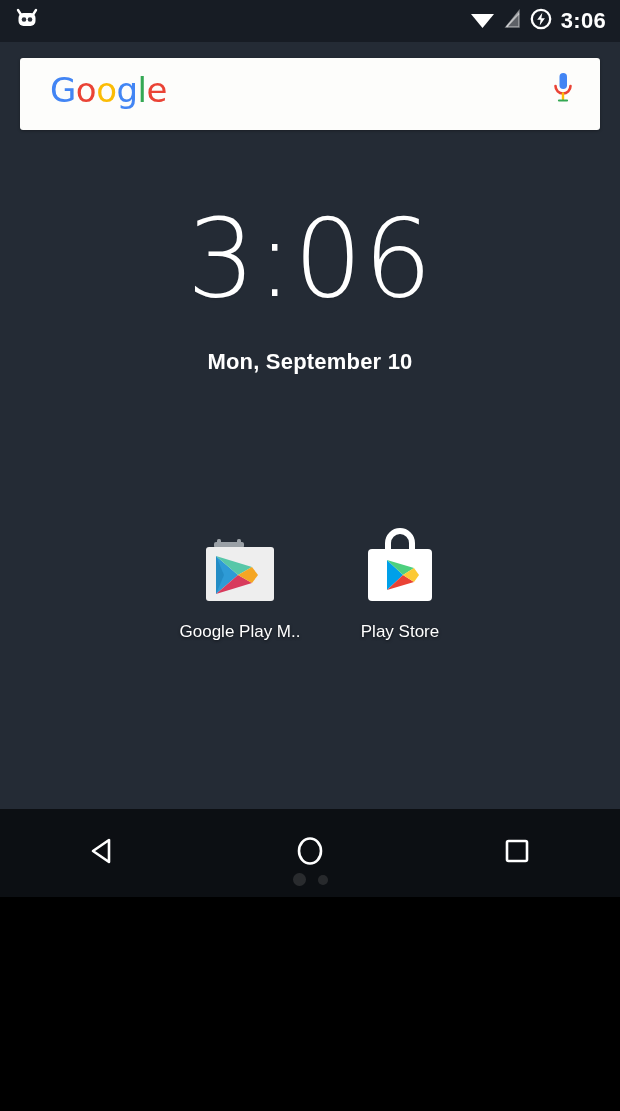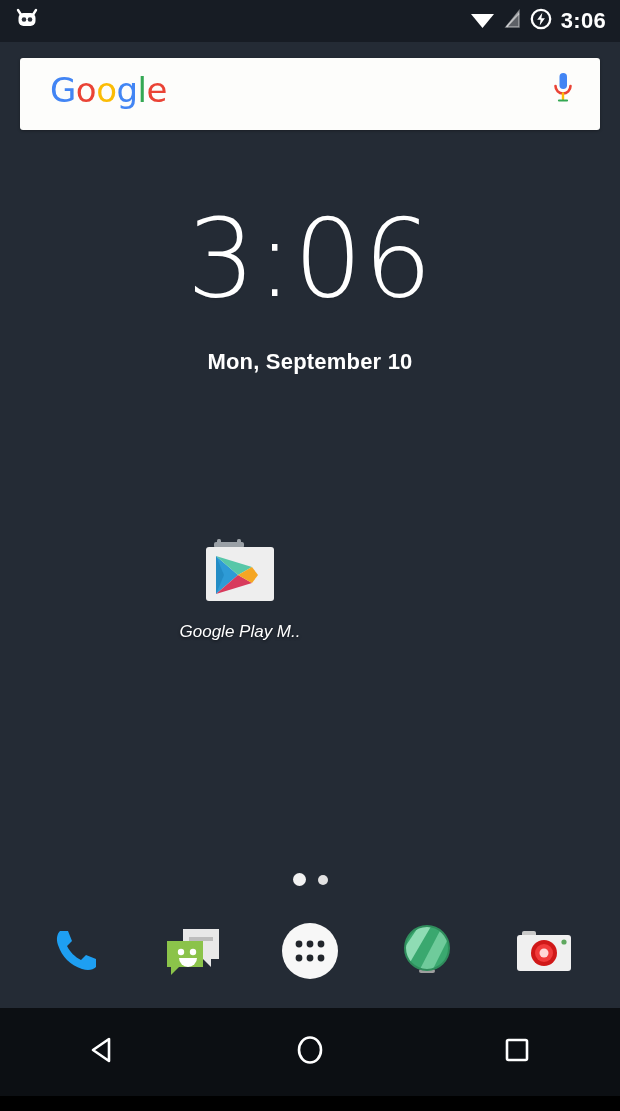--- a/index.html
+++ b/index.html
@@ -6,21 +6,21 @@
     margin: 0;
     padding: 0;
     background: #000;
   }
   body {
     font-family: "Liberation Sans", sans-serif;
   }
   #screen {
     position: relative;
     width: 620px;
-    height: 1096px;
+    height: 897px;
     overflow: hidden;
     background: #45bcc9;
   }
 
   
   .wall {
     position: absolute;
     inset: 0;
     overflow: hidden;
   }
@@ -130,21 +130,20 @@
     top: 528px;
     width: 320px;
     display: flex;
     z-index: 15;
   }
   .app {
     width: 160px;
     display: flex;
     flex-direction: column;
     align-items: center;
-    font-style: italic;
   }
   .app-icon {
     width: 84px;
     height: 84px;
     position: relative;
   }
   .app-label {
     margin-top: 10px;
     color: #ffffff;
     font-size: 17px;
@@ -302,20 +301,35 @@
             <path d="M2 2 L24 21 L38 13 Z" fill="#57c7a8"></path>
             <path d="M2 40 L24 21 L38 29 Z" fill="#d83b5d"></path>
             <path d="M24 21 L38 13 L44 21 L38 29 Z" fill="#f5a623"></path>
             <path d="M2 2 L2 40 L10 21 Z" fill="#1b7fb8" opacity="0.55"></path>
           </g>
         </svg>
       </div>
       <div class="app-label">Google Play M..</div>
     </div>
 
+    <div class="app">
+      <div class="app-icon">
+        <svg width="84" height="84" viewBox="0 0 84 84">
+          <path d="M30 22 L30 15 A12 12 0 0 1 54 15 L54 22" fill="none" stroke="#ffffff" stroke-width="6" stroke-linecap="round"></path>
+          <rect x="10" y="21" width="64" height="52" rx="4" fill="#ffffff"></rect>
+          <g transform="translate(28,31)">
+            <path d="M1 1 L1 31 L17 16 Z" fill="#00a0e9"></path>
+            <path d="M1 1 L17 16 L28 9 Z" fill="#4dd07e"></path>
+            <path d="M1 31 L17 16 L28 23 Z" fill="#ea4335"></path>
+            <path d="M17 16 L28 9 L33 16 L28 23 Z" fill="#fcc934"></path>
+          </g>
+        </svg>
+      </div>
+      <div class="app-label">Play Store</div>
+    </div>
 
   </div>
 
   <div class="pageindicator">
     <span class="dot-active"></span>
     <span class="dot-idle"></span>
   </div>
 
   <div class="dock">
 

